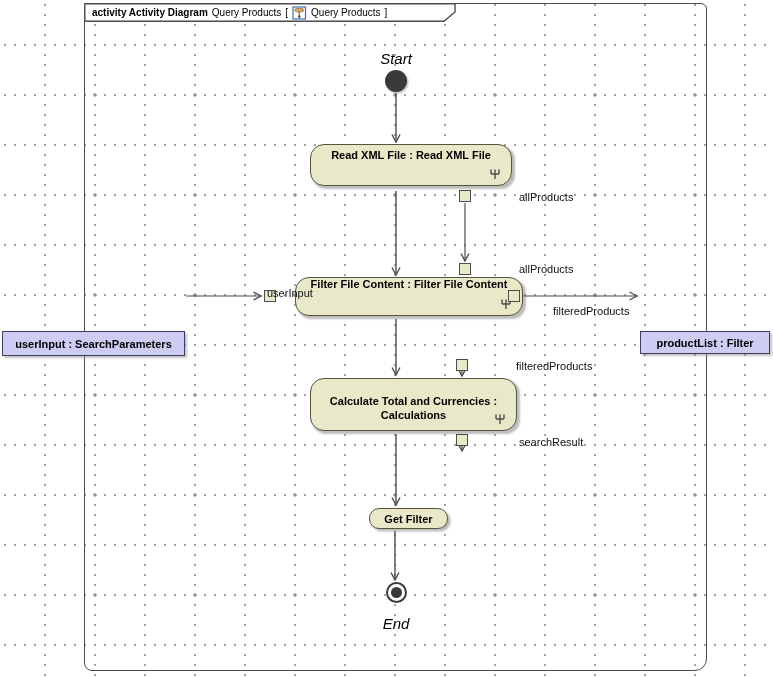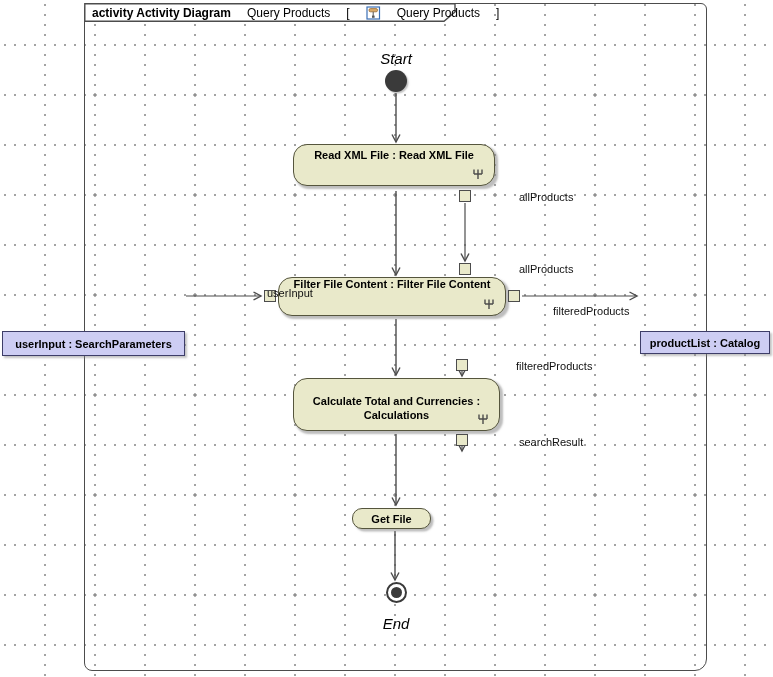--- a/index.html
+++ b/index.html
@@ -14,30 +14,30 @@
     background-size:100px 100px,10px 50px,50px 10px;
     background-position:45px 45px,0px 20px,20px 0px;
   }
   .frame{
     position:absolute;left:84px;top:3px;width:621px;height:666px;
     border:1.6px solid #4c4c4c;border-radius:6px 6px 12px 8px;
   }
   .tab{position:absolute;left:84px;top:3px;width:372px;height:19px;}
   .tab-border{position:absolute;left:0;top:0;}
   .tab-content{
-    position:absolute;left:8px;top:1px;height:17px;display:flex;align-items:center;gap:16px;
-    font-size:12px;color:#000;white-space:nowrap;
+    position:absolute;left:8px;top:1px;height:17px;display:flex;align-items:center;gap:4px;
+    font-size:10px;color:#000;white-space:nowrap;
   }
   .tab-kind{font-weight:bold;}
   .edges{position:absolute;left:0;top:0;pointer-events:none;}
   .edges path{pointer-events:stroke;}
   .action{
     position:absolute;background:#e9e9ca;border:1.5px solid #55553d;
     border-radius:14px;box-shadow:2.5px 2.5px 2px rgba(135,135,135,.55);
-    text-align:center;font-weight:bold;font-size:11px;color:#000;box-sizing:border-box;
+    text-align:center;font-weight:bold;font-size:11px;color:#000;box-sizing:border-box;margin-left:17px;
   }
   .objectnode{
     position:absolute;background:#cdcdf3;border:1.5px solid #3d3d68;
     box-shadow:2px 2px 2px rgba(135,135,135,.5);
     display:flex;align-items:center;justify-content:center;
     font-weight:bold;font-size:11px;color:#000;box-sizing:border-box;margin-top:47px;
   }
   .pin{
     position:absolute;width:12px;height:12px;background:#e9e9ca;
     border:1.2px solid #4c4c4c;box-sizing:border-box;
@@ -128,39 +128,39 @@
   </div>
   <div class="pin" style="left:264px;top:290px;"></div>
   <div class="pinlabel" style="left:224px;top:287px;">userInput</div>
   <div class="pin" style="left:508px;top:290px;"></div>
   <div class="pinlabel" style="left:510px;top:305px;">filteredProducts</div>
 
   <div class="objectnode" style="left:2px;top:284px;width:183px;height:25px;">
     <span>userInput : SearchParameters</span>
   </div>
   <div class="objectnode" style="left:640px;top:284px;width:130px;height:23px;">
-    <span>productList : Catalog</span>
+    <span>productList : Filter</span>
   </div>
 
   <div class="pin" style="left:456px;top:359px;"></div>
   <div class="pinlabel" style="left:473px;top:360px;">filteredProducts</div>
   <div class="action" style="left:293px;top:378px;width:207px;height:53px;padding-top:15px;line-height:14px;">
     <div>Calculate Total and Currencies :</div>
     <div>Calculations</div>
     <span class="rake">
       <svg width="12" height="12" viewBox="0 0 12 12">
         <path d="M6,11 V6 M2,6 H10 M2,6 V1.5 M6,6 V1.5 M10,6 V1.5" fill="none" stroke="#4c4c4c" stroke-width="1.4"></path>
       </svg>
     </span>
   </div>
   <div class="pin" style="left:456px;top:434px;"></div>
   <div class="pinlabel" style="left:476px;top:436px;">searchResult</div>
 
   <div class="action" style="left:352px;top:508px;width:79px;height:21px;border-radius:10px;display:flex;align-items:center;justify-content:center;">
-    <span>Get File</span>
+    <span>Get Filter</span>
   </div>
 
   <div class="endnode">
     <span class="dot"></span>
   </div>
   <div class="nodelabel" style="left:396px;top:615px;">End</div>
 
 </div>
 
 </body></html>

